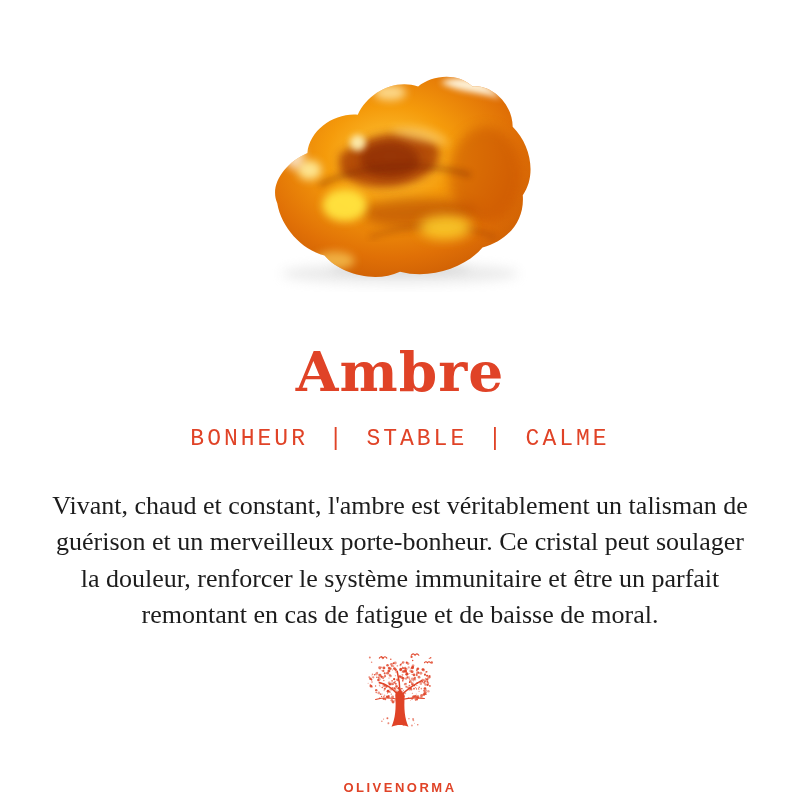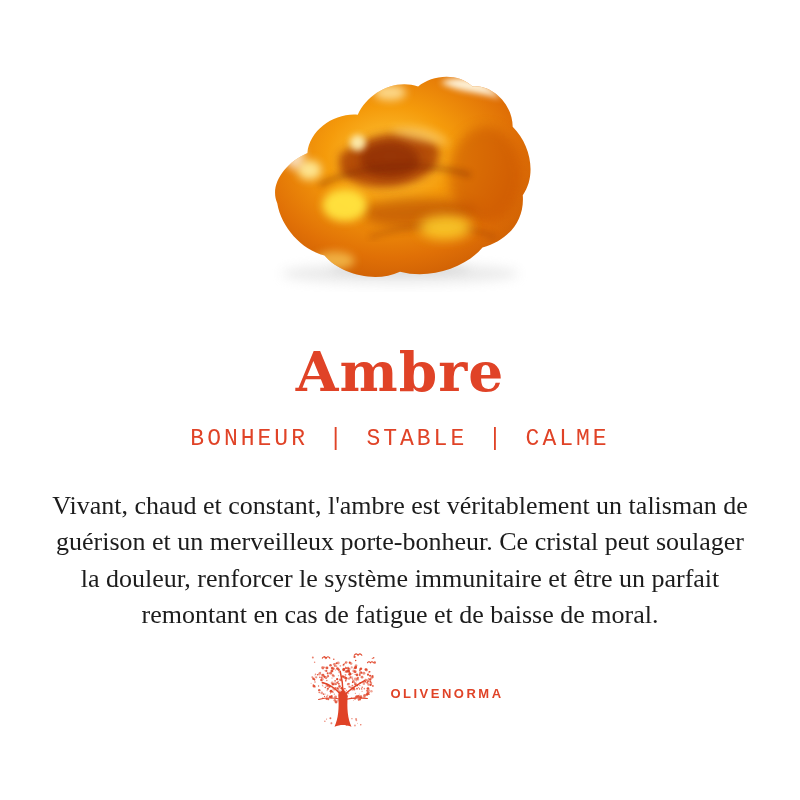--- a/index.html
+++ b/index.html
@@ -45,21 +45,21 @@
   }
   .desc{
     margin:36px 0 0;
     max-width:702px;
     font-size:26px;
     line-height:1.41;
     color:var(--text);
   }
   .logo{
     margin-top:18px;
-    display:flex;flex-direction:row;align-items:center;
+    display:flex;flex-direction:column;align-items:center;gap:46px;
   }
   .logo svg{display:block;}
   .brand{
     margin-top:4px;
     font-family:"Liberation Sans",sans-serif;
     font-weight:700;
     font-size:13px;
     letter-spacing:2.5px;
     color:var(--accent);
   }

